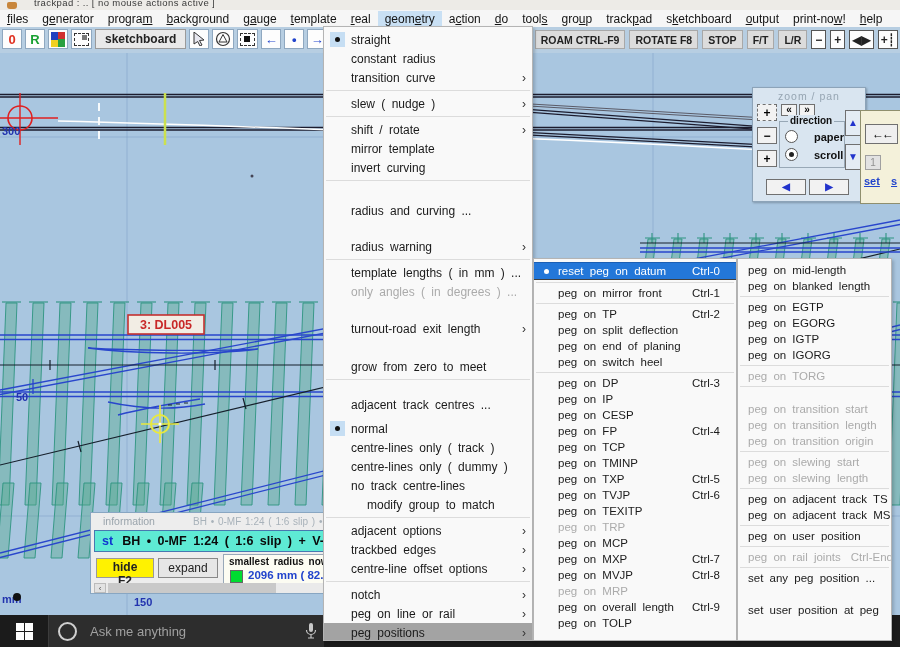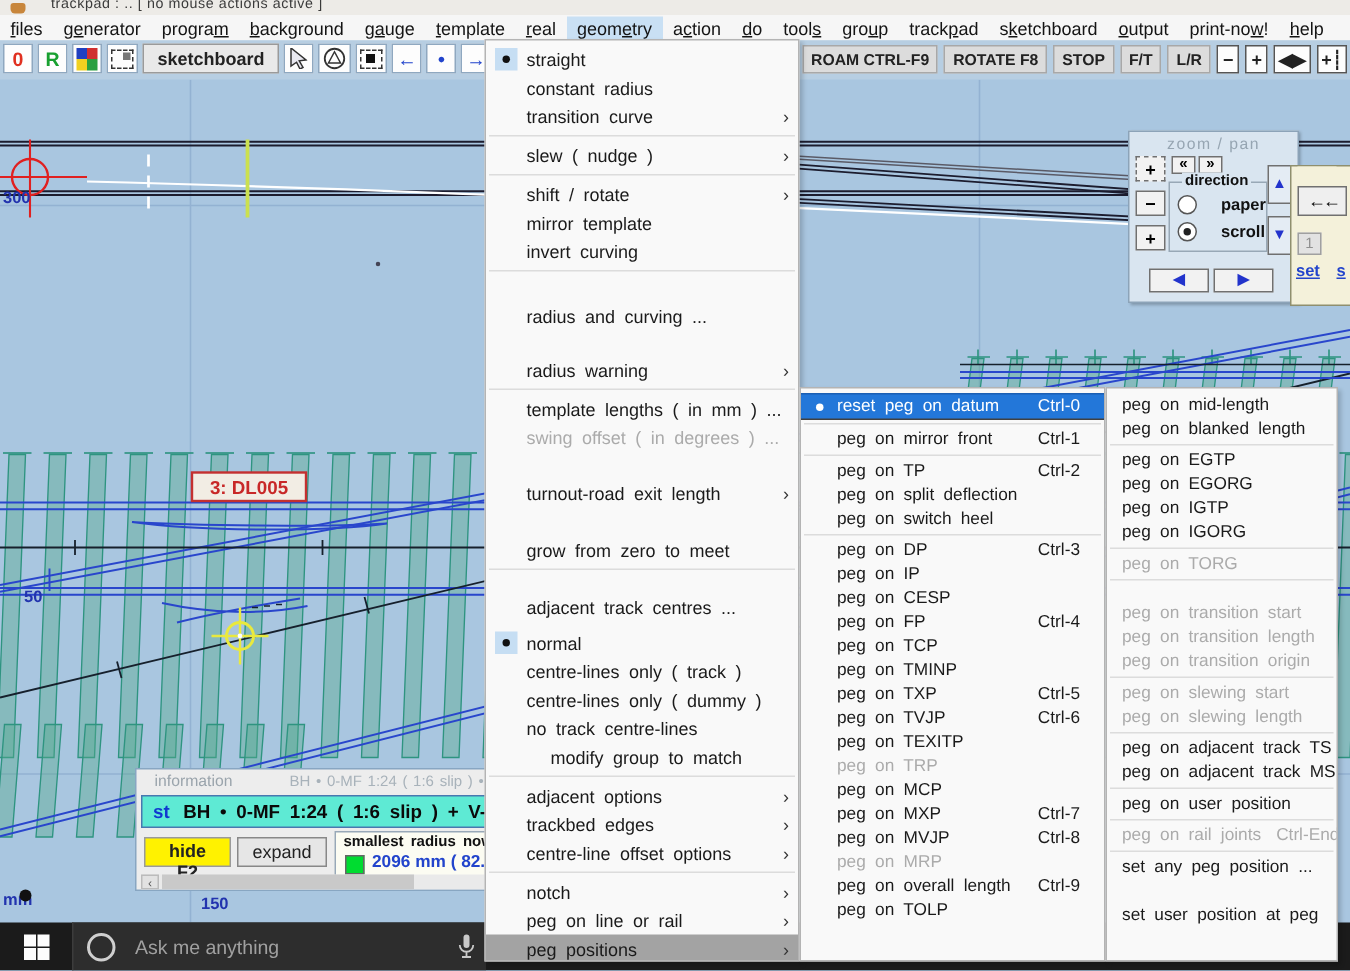--- a/index.html
+++ b/index.html
@@ -475,21 +475,21 @@
     </div>
     <div class="mi-sep"></div>
     <div class="mi">
       <span class="mi-b"></span>
       <span class="mi-l">template lengths ( in mm ) ...</span>
       <span class="mi-s"></span>
       <span class="mi-a"></span>
     </div>
     <div class="mi dis">
       <span class="mi-b"></span>
-      <span class="mi-l">swing offset ( in degrees ) ...</span>
+      <span class="mi-l">only angles ( in degrees ) ...</span>
       <span class="mi-s"></span>
       <span class="mi-a"></span>
     </div>
     <div style="height: 18px;"></div>
     <div class="mi">
       <span class="mi-b"></span>
       <span class="mi-l">turnout-road exit length</span>
       <span class="mi-s"></span>
       <span class="mi-a">›</span>
     </div>
@@ -608,20 +608,26 @@
       <span class="mi-a"></span>
     </div>
     <div class="mi">
       <span class="mi-b"></span>
       <span class="mi-l">peg on split deflection</span>
       <span class="mi-s"></span>
       <span class="mi-a"></span>
     </div>
     <div class="mi">
       <span class="mi-b"></span>
+      <span class="mi-l">peg on end of planing</span>
+      <span class="mi-s"></span>
+      <span class="mi-a"></span>
+    </div>
+    <div class="mi">
+      <span class="mi-b"></span>
       <span class="mi-l">peg on switch heel</span>
       <span class="mi-s"></span>
       <span class="mi-a"></span>
     </div>
     <div class="mi-sep"></div>
     <div class="mi">
       <span class="mi-b"></span>
       <span class="mi-l">peg on DP</span>
       <span class="mi-s">Ctrl-3</span>
       <span class="mi-a"></span>

